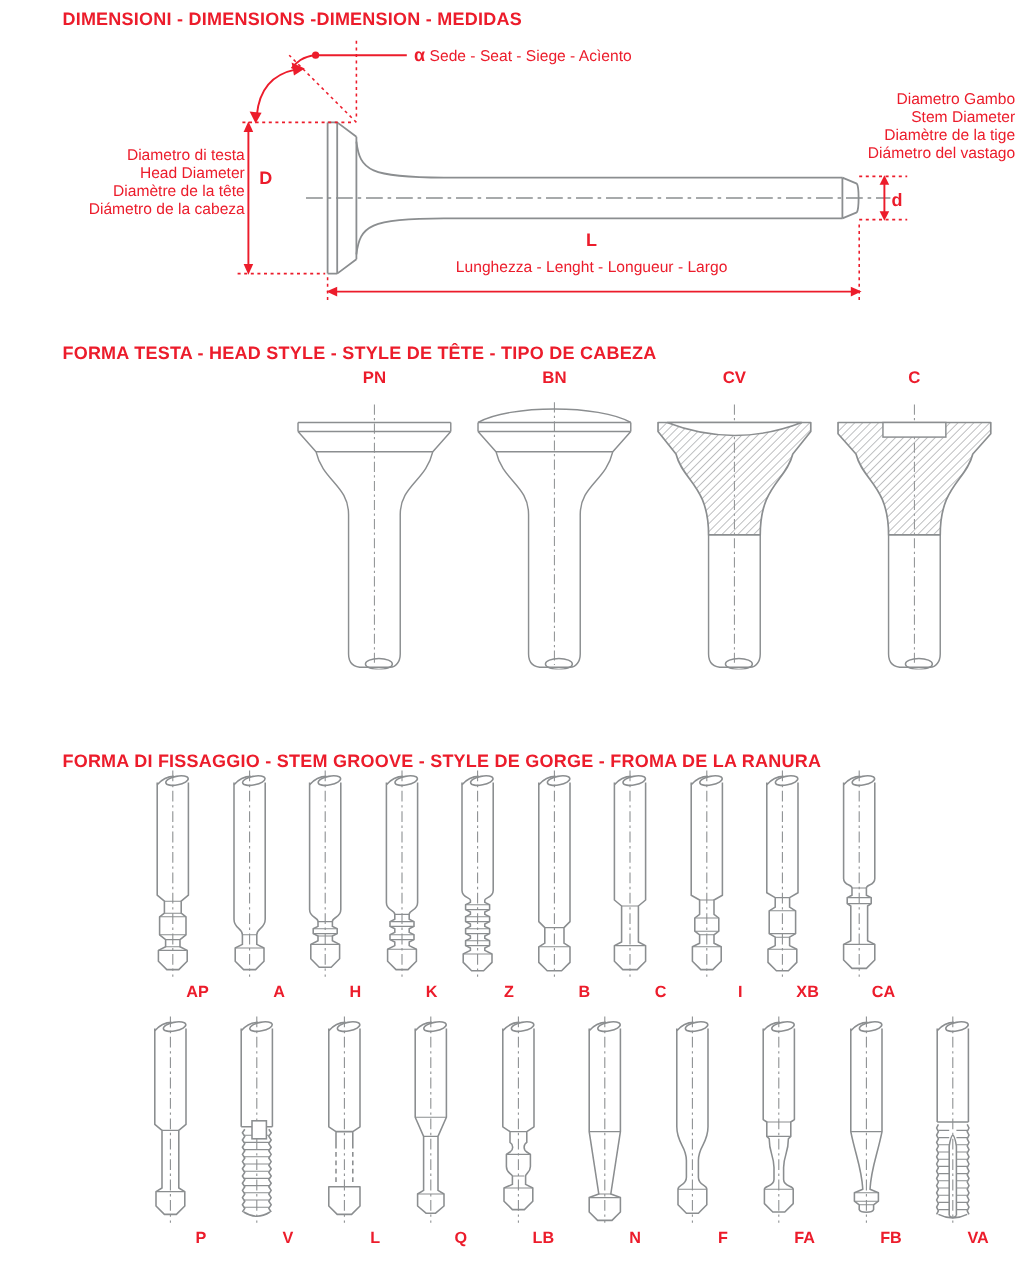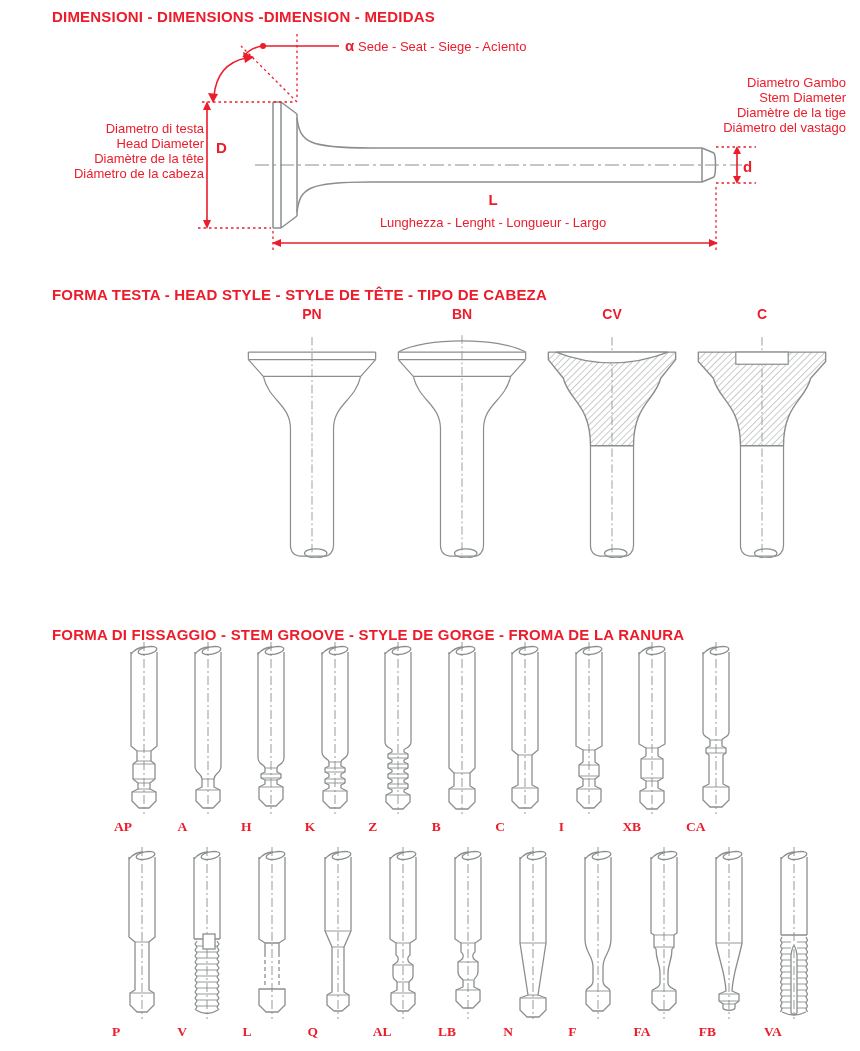--- a/index.html
+++ b/index.html
@@ -16,21 +16,21 @@
 
   .heads-row{ position:absolute; top:306px; left:25px; width:812px;
               display:flex; justify-content:flex-end; }
   .head-fig{ width:150px; display:flex; flex-direction:column; align-items:center; }
   .fig-label{ color:var(--red); font-weight:bold; font-size:14px; text-align:center; }
   .head-fig .fig-label{ margin-bottom:2px; }
 
   .stem-row{ position:absolute; display:flex; justify-content:space-between; }
   #stem-row-1{ top:640px; left:114px; width:632px; }
   #stem-row-2{ top:845px; left:112px; width:712px; }
-  .stem-fig{ width:60px; display:flex; flex-direction:column; align-items:flex-start;font-family:Liberation Serif, serif; }
+  .stem-fig{ width:60px; display:flex; flex-direction:column; align-items:flex-end; }
   .stem-fig .fig-label{ margin-top:3px; font-size:13.5px; }
 
   
   .gl  { stroke:var(--gray); fill:none; stroke-width:1.5; stroke-linejoin:round; }
   .clh { stroke:var(--gray); fill:none; stroke-width:1.1; stroke-dasharray:14 4 3 4; }
   .cl  { stroke:var(--gray); fill:none; stroke-width:.9;  stroke-dasharray:9 3 2 3; }
   .ol  { stroke:var(--gray); fill:none; stroke-width:1.3; stroke-linejoin:round; }
   .olw { stroke:var(--gray); fill:#fff; stroke-width:1.3; }
   .thin{ stroke:var(--gray); fill:none; stroke-width:.9; }
   .dsh { stroke:var(--gray); fill:none; stroke-width:1.3; stroke-dasharray:4 3; }
@@ -290,29 +290,20 @@
   <div class="stem-fig">
     <svg width="60" height="176" viewBox="0 0 60 176">
       <line class="cl" x1="30" y1="2" x2="30" y2="174"></line>
         <use href="#stemtop"></use>
       <path class="ol" d="M17,12 V86 L24,102 V147 L19,150 V160 L26,166 H34 L41,160 V150 L36,147 V102 L43,86 V12"></path>
       <path class="thin" d="M17,86H43M24,102H36M19,150H41"></path>
     </svg>
     <div class="fig-label">Q</div>
   </div>
 
-  <div class="stem-fig">
-    <svg width="60" height="176" viewBox="0 0 60 176">
-      <line class="cl" x1="30" y1="2" x2="30" y2="174"></line>
-        <use href="#stemtop"></use>
-      <path class="ol" d="M17,12 V94 L23,98 V110 C26,112 26,116 23,118 L20,120 V131 C20,135 23,135 24,137 V145 L18,148 V159 L25,166 H35 L42,159 V148 L36,145 V137 C37,135 40,135 40,131 V120 L37,118 C34,116 34,112 37,110 V98 L43,94 V12"></path>
-      <path class="thin" d="M23,98H37M20,120H40M24,137H36M18,148H42"></path>
-    </svg>
-    <div class="fig-label">AL</div>
-  </div>
 
   <div class="stem-fig">
     <svg width="60" height="176" viewBox="0 0 60 176">
       <line class="cl" x1="30" y1="2" x2="30" y2="174"></line>
         <use href="#stemtop"></use>
       <path class="ol" d="M17,12 V94 L23,98 V107 C26,109 26,113 23,115 L20,117 V127 C20,132 24,133 25,135 V142 L18,145 V156 L25,163 H35 L42,156 V145 L36,142 V135 C36,133 40,132 40,127 V117 L37,115 C34,113 34,109 37,107 V98 L43,94 V12"></path>
       <path class="thin" d="M23,98H37M20,117H40M25,135H35M18,145H42"></path>
     </svg>
     <div class="fig-label">LB</div>
   </div>

